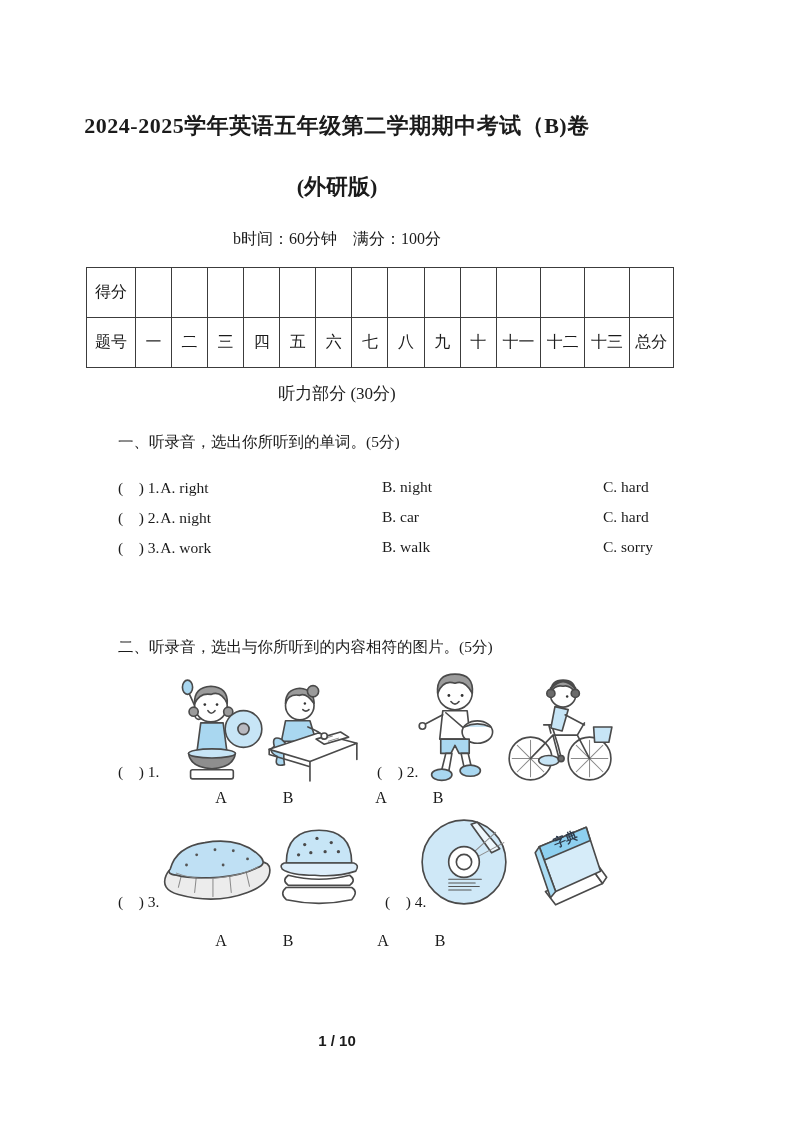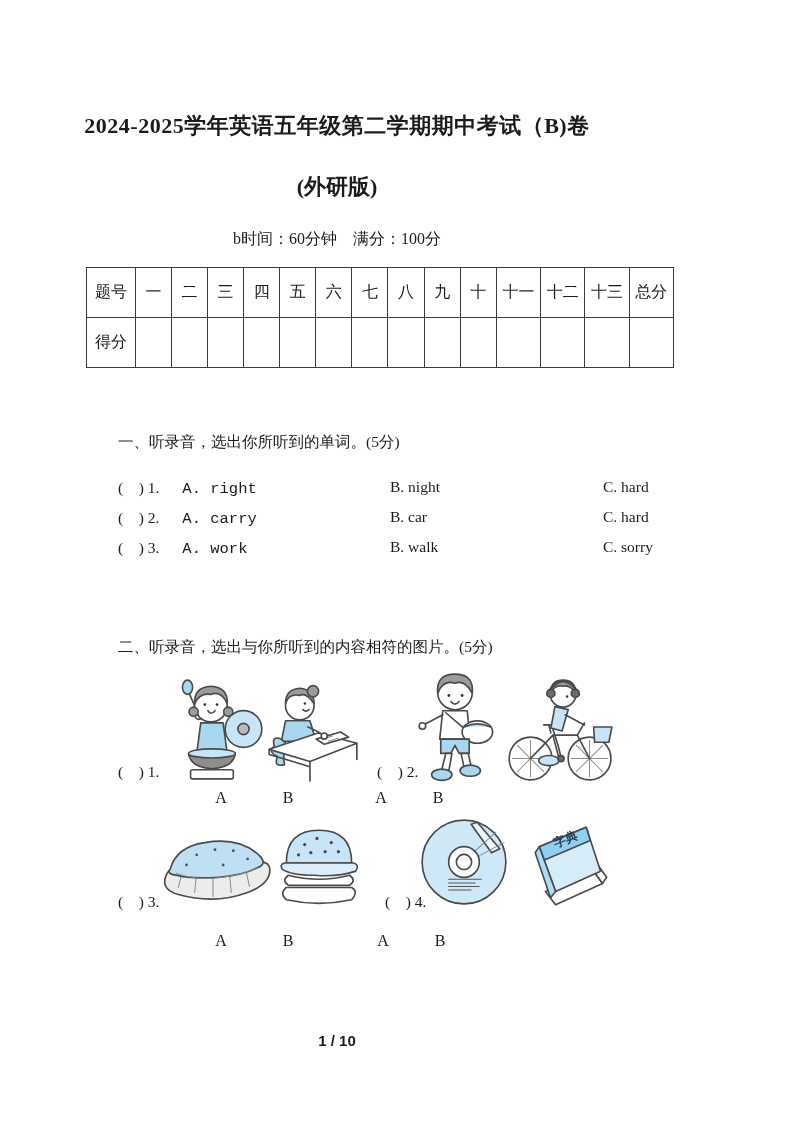--- a/index.html
+++ b/index.html
@@ -9,22 +9,22 @@
   .ctr{left:0;width:100%;text-align:center;}
   .title{top:111px;font-size:22px;font-weight:bold;letter-spacing:.5px;}
   .subtitle{top:172px;font-size:22px;font-weight:bold;}
   .infoline{top:229px;font-size:16px;}
   table.score{position:absolute;left:86px;top:267px;border-collapse:collapse;table-layout:fixed;}
   table.score td{border:1px solid #3c3c3c;height:49px;text-align:center;vertical-align:middle;
                  font-size:16px;padding:0;}
   .part-heading{top:382px;font-size:17px;}
   .sec-title{position:absolute;left:118px;font-size:15.5px;}
   .s1-row{position:absolute;left:118px;width:640px;font-size:15.5px;height:20px;}
-  .s1-row .optA{margin-left:23px;font-family:Liberation Mono, monospace;}
-  .s1-row .optB{position:absolute;left:272px;}
+  .s1-row .optA{margin-left:1px;}
+  .s1-row .optB{position:absolute;left:264px;}
   .s1-row .optC{position:absolute;left:485px;}
   .pic-prefix{position:absolute;font-size:15.5px;}
   .letter{position:absolute;width:18px;text-align:center;font-size:16px;}
   .pic{position:absolute;}
   .pagenum{top:1032px;font-family:"Liberation Sans",sans-serif;font-weight:bold;font-size:15px;}
   svg .ln{stroke:#4a4a4a;stroke-width:1.6;stroke-linecap:round;stroke-linejoin:round;}
   svg .thin{stroke:#8a8a8a;stroke-width:1;}
 </style>
 </head>
 <body>
@@ -48,66 +48,67 @@
       <col style="width:38px">
         <col style="width:38px">
         <col style="width:38px">
         <col style="width:47px">
       <col style="width:47px">
         <col style="width:47px">
         <col style="width:47px">
     </colgroup>
     <tbody>
         <tr>
+      <td>得分</td>
+      <td></td>
+          <td></td>
+      <td></td>
+          <td></td>
+      <td></td>
+          <td></td>
+      <td></td>
+          <td></td>
+      <td></td>
+          <td></td>
+      <td></td>
+          <td></td>
+      <td></td>
+          <td></td>
+    </tr>
+    <tr>
       <td>题号</td>
       <td>一</td>
       <td>二</td>
       <td>三</td>
       <td>四</td>
       <td>五</td>
       <td>六</td>
       <td>七</td>
       <td>八</td>
       <td>九</td>
       <td>十</td>
       <td>十一</td>
       <td>十二</td>
       <td>十三</td>
       <td>总分</td>
     </tr>
-    <tr>
-      <td>得分</td>
-      <td></td>
-          <td></td>
-      <td></td>
-          <td></td>
-      <td></td>
-          <td></td>
-      <td></td>
-          <td></td>
-      <td></td>
-          <td></td>
-      <td></td>
-          <td></td>
-      <td></td>
-          <td></td>
-    </tr>
   </tbody>
     </table>
 
+  <div class="abs ctr part-heading">听力部分 (30分)</div>
 
   <div class="sec-title" style="top:432px">一、听录音，选出你所听到的单词。(5分)</div>
 
   <div class="s1-row" style="top:478px">
     <span>(　) 1.</span><span class="optA">A. right</span>
     <span class="optB">B. night</span>
     <span class="optC">C. hard</span>
   </div>
   <div class="s1-row" style="top:508px">
-    <span>(　) 2.</span><span class="optA">A. carry</span>
+    <span>(　) 2.</span><span class="optA">A. night</span>
     <span class="optB">B. car</span>
     <span class="optC">C. hard</span>
   </div>
   <div class="s1-row" style="top:538px">
     <span>(　) 3.</span><span class="optA">A. work</span>
     <span class="optB">B. walk</span>
     <span class="optC">C. sorry</span>
   </div>
 
   <div class="sec-title" style="top:637px">二、听录音，选出与你所听到的内容相符的图片。(5分)</div>

